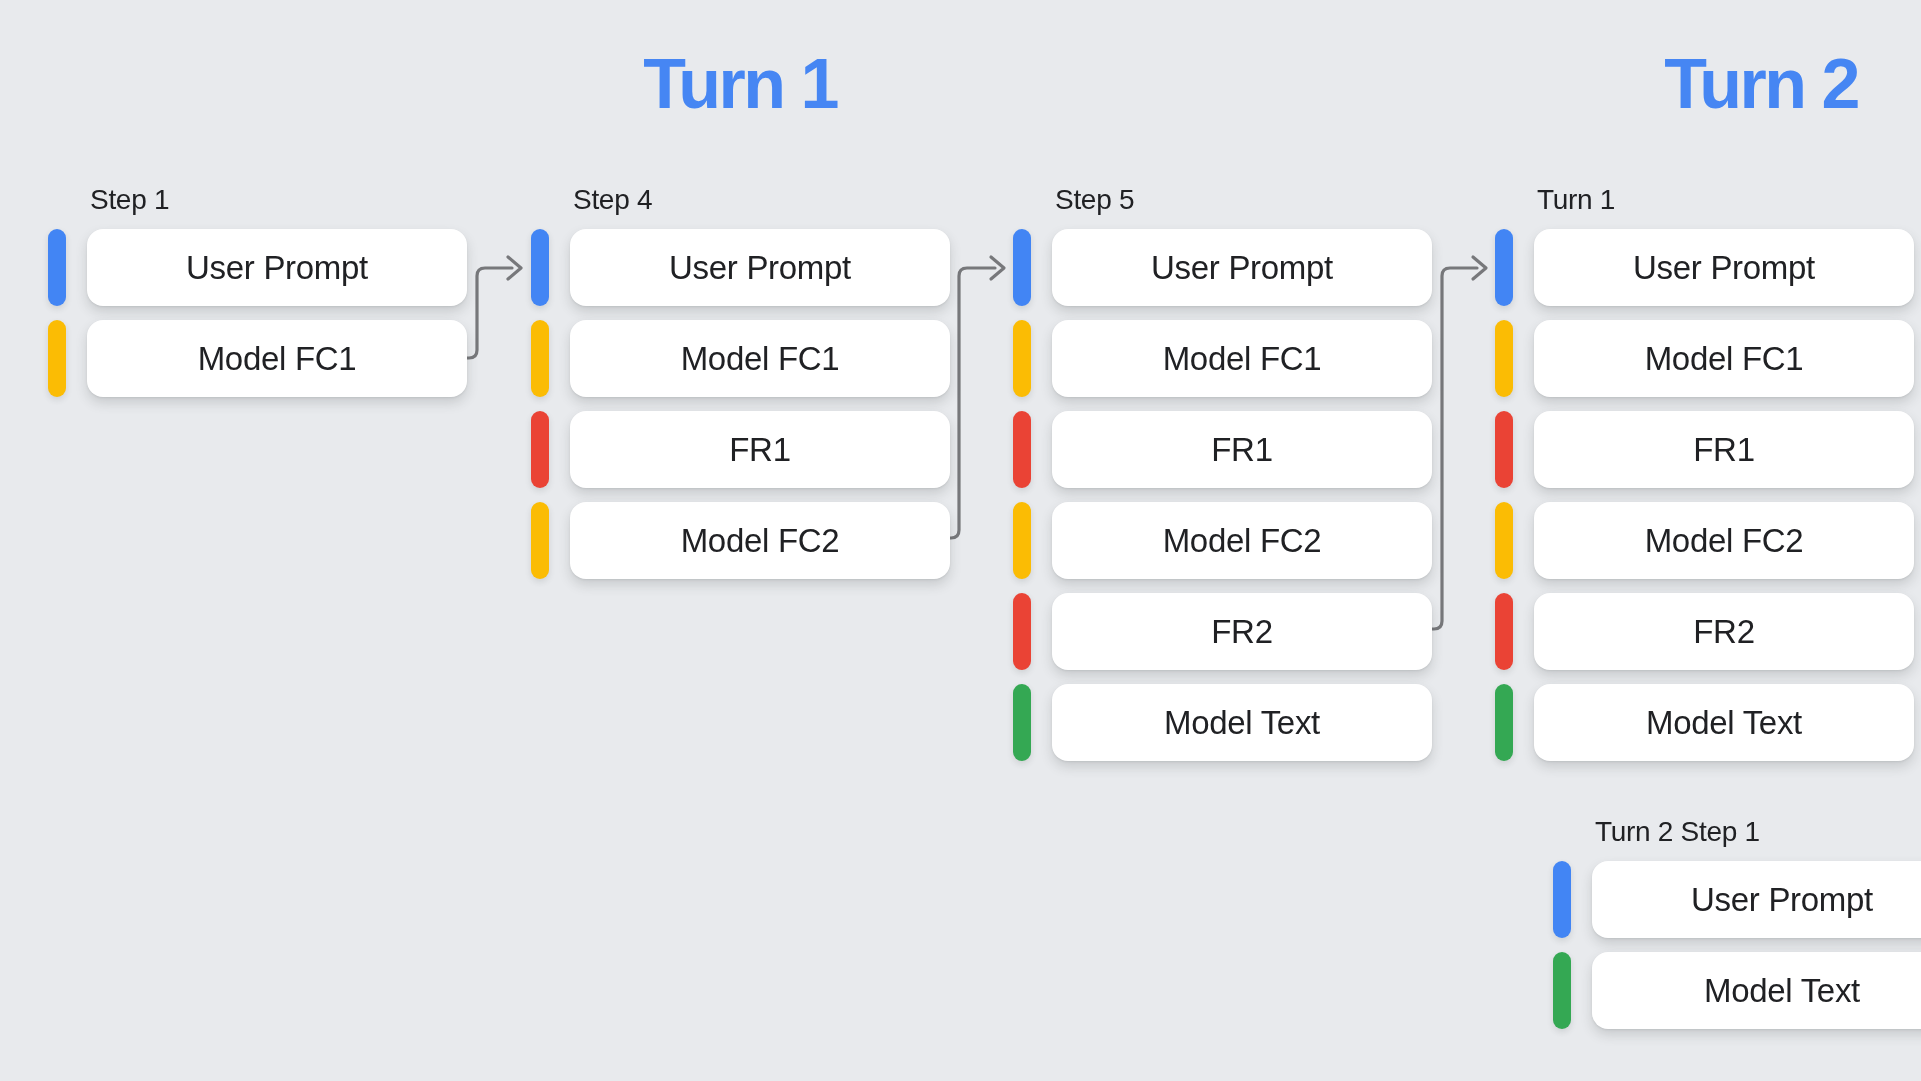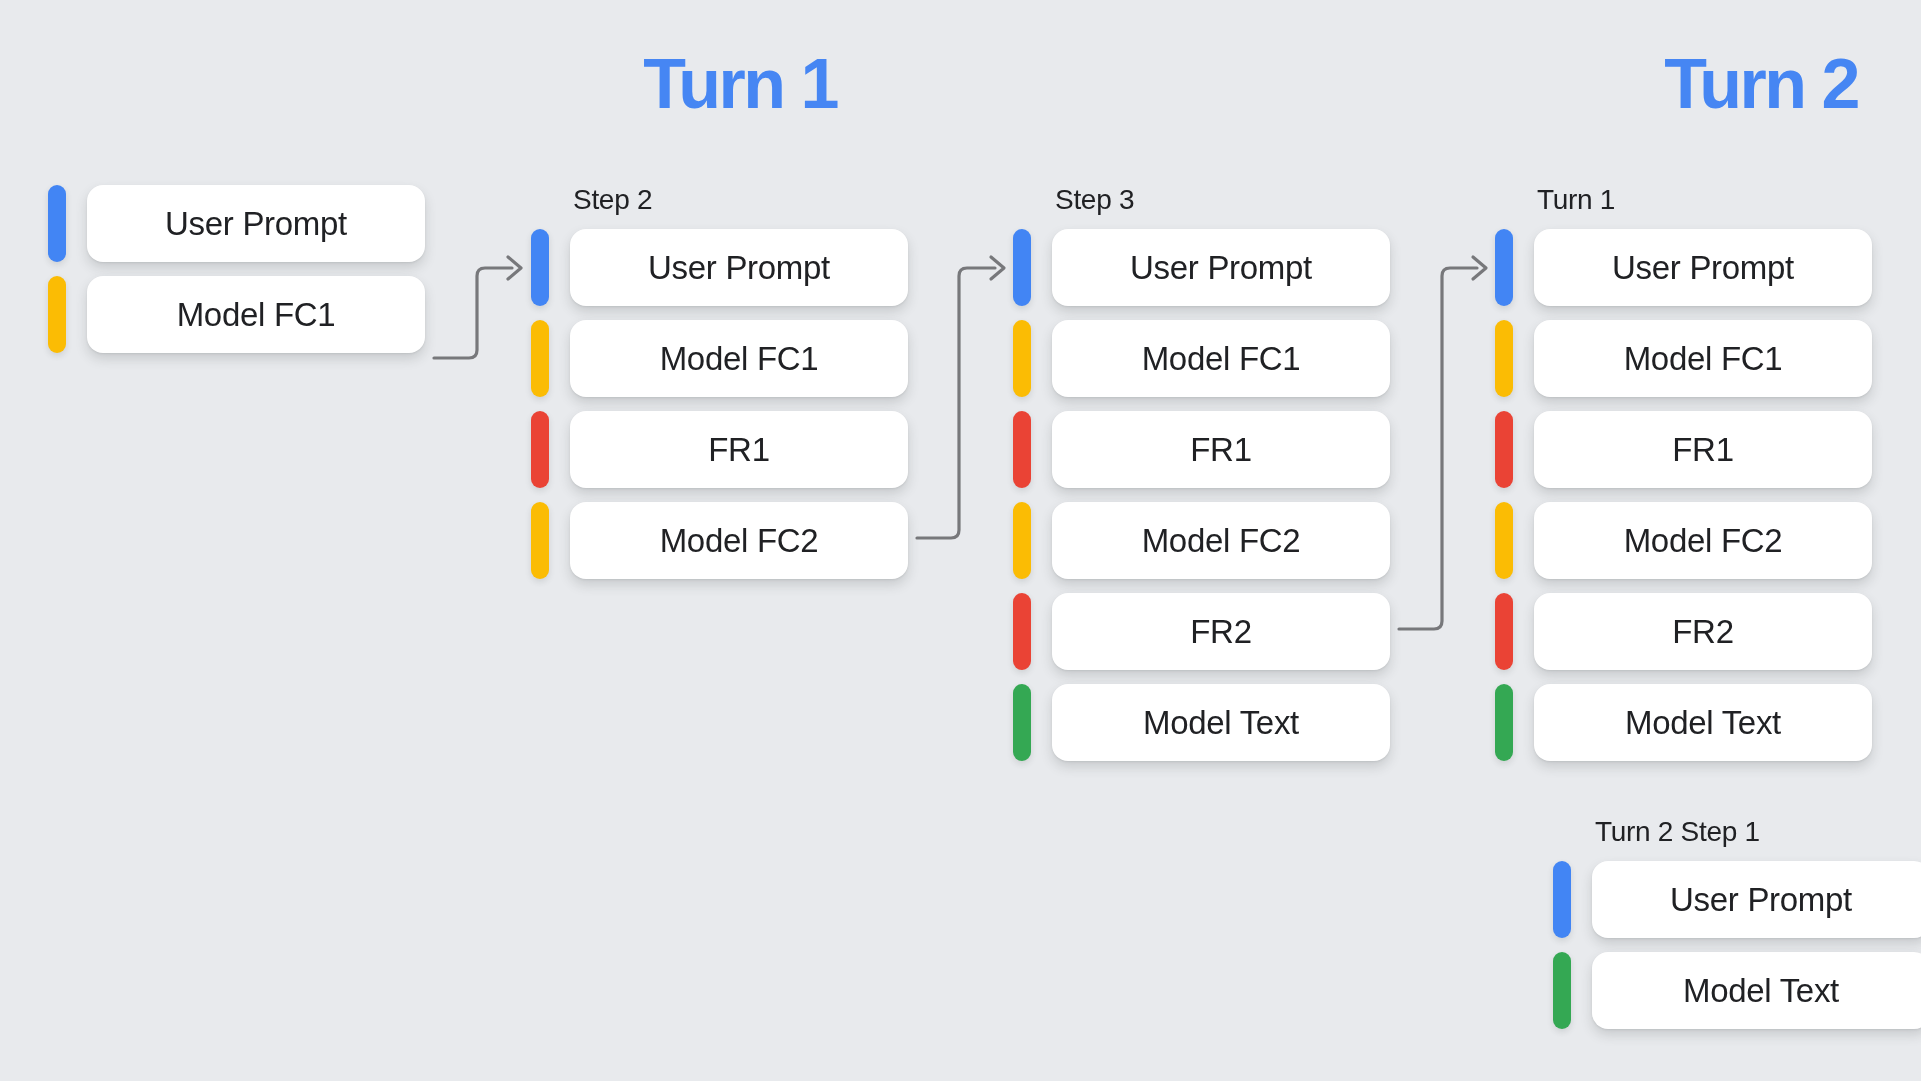--- a/index.html
+++ b/index.html
@@ -32,21 +32,21 @@
   .row { display:flex; margin-bottom:14px; }
   .bar {
     width:18px; height:77px; border-radius:9px; flex:none;
     box-shadow:0 3px 6px rgba(60,64,67,0.14);
   }
   .bar.user { background:var(--user); }
   .bar.model-fc { background:var(--model-fc); }
   .bar.fr { background:var(--fr); }
   .bar.model-text { background:var(--model-text); }
   .card {
-    width:338px; height:77px; margin-left:21px; flex:none;
+    width:380px; height:77px; margin-left:21px; flex:none;
     background:var(--card); border-radius:16px;
     display:flex; align-items:center; justify-content:center;
     font-size:33px; letter-spacing:-0.3px; color:var(--text-dark);
     box-shadow:0 6px 12px rgba(60,64,67,0.18), 0 1px 2px rgba(60,64,67,0.10);
   }
 </style>
 </head>
 <body>
 
 <div>
@@ -57,52 +57,53 @@
   <svg class="arrows" width="1921" height="1081" viewBox="0 0 1921 1081">
     <path d="M434,358 H469 Q477,358 477,350 V276 Q477,268 485,268 H512"></path>
     <path d="M508,257 L521,268 L508,279"></path>
     <path d="M917,538 H951 Q959,538 959,530 V276 Q959,268 967,268 H995"></path>
     <path d="M991,257 L1004,268 L991,279"></path>
     <path d="M1399,629 H1434 Q1442,629 1442,621 V276 Q1442,268 1450,268 H1477"></path>
     <path d="M1473,257 L1486,268 L1473,279"></path>
   </svg>
 
   <div class="column" style="left:48px; top:185px">
+    <div class="col-label">Step 1</div>
     <div class="row">
       <div class="bar user"></div>
       <div class="card">User Prompt</div>
     </div>
     <div class="row">
       <div class="bar model-fc"></div>
       <div class="card">Model FC1</div>
     </div>
   </div>
 
   <div class="column" style="left:531px; top:185px">
-    <div class="col-label">Step 2</div>
+    <div class="col-label">Step 4</div>
     <div class="row">
       <div class="bar user"></div>
       <div class="card">User Prompt</div>
     </div>
     <div class="row">
       <div class="bar model-fc"></div>
       <div class="card">Model FC1</div>
     </div>
     <div class="row">
       <div class="bar fr"></div>
       <div class="card">FR1</div>
     </div>
     <div class="row">
       <div class="bar model-fc"></div>
       <div class="card">Model FC2</div>
     </div>
   </div>
 
   <div class="column" style="left:1013px; top:185px">
-    <div class="col-label">Step 3</div>
+    <div class="col-label">Step 5</div>
     <div class="row">
       <div class="bar user"></div>
       <div class="card">User Prompt</div>
     </div>
     <div class="row">
       <div class="bar model-fc"></div>
       <div class="card">Model FC1</div>
     </div>
     <div class="row">
       <div class="bar fr"></div>

